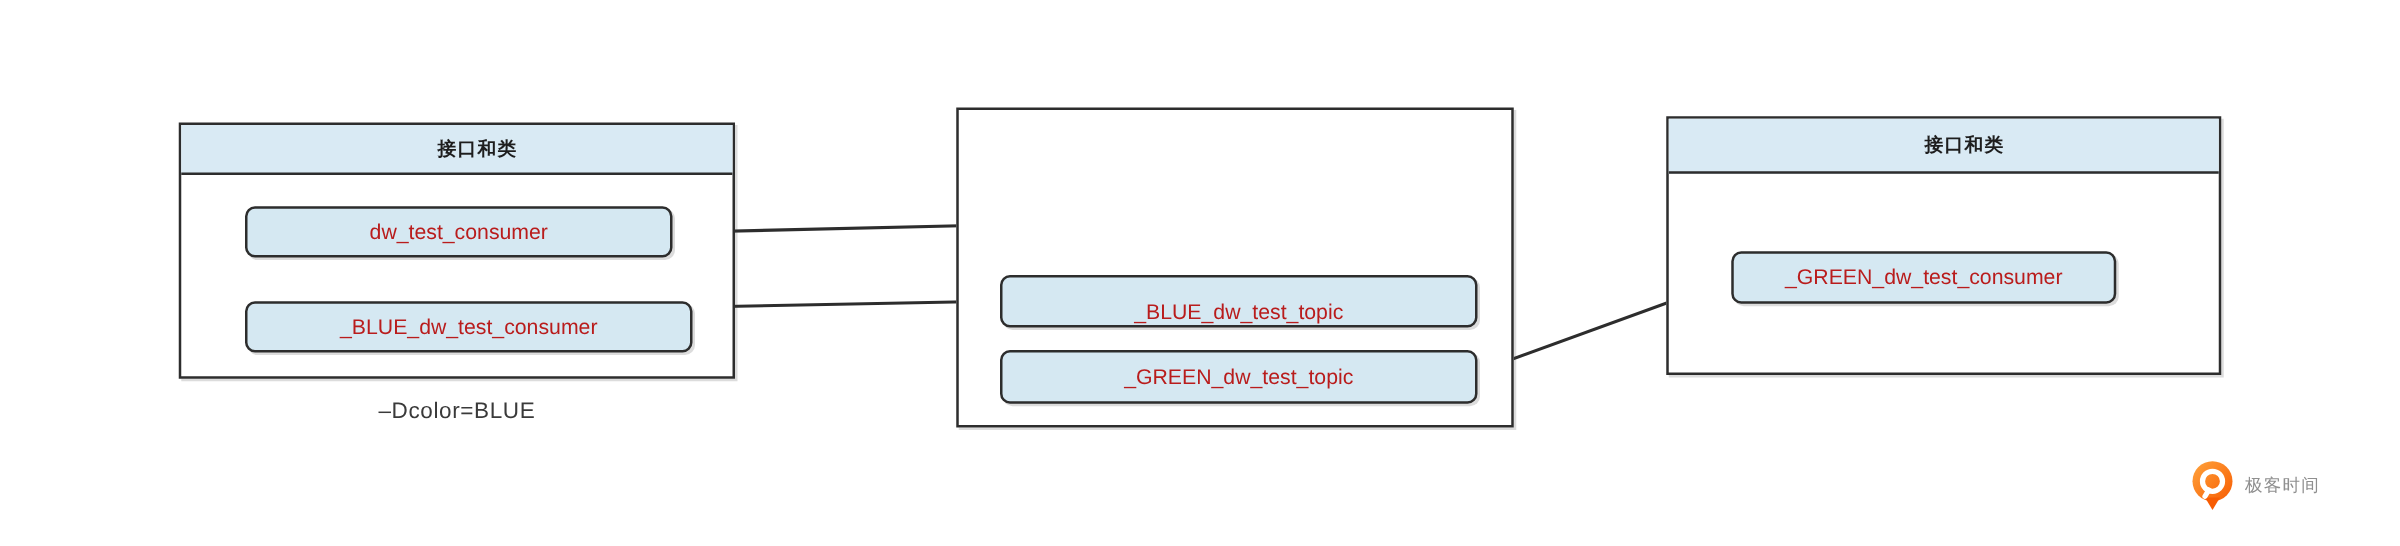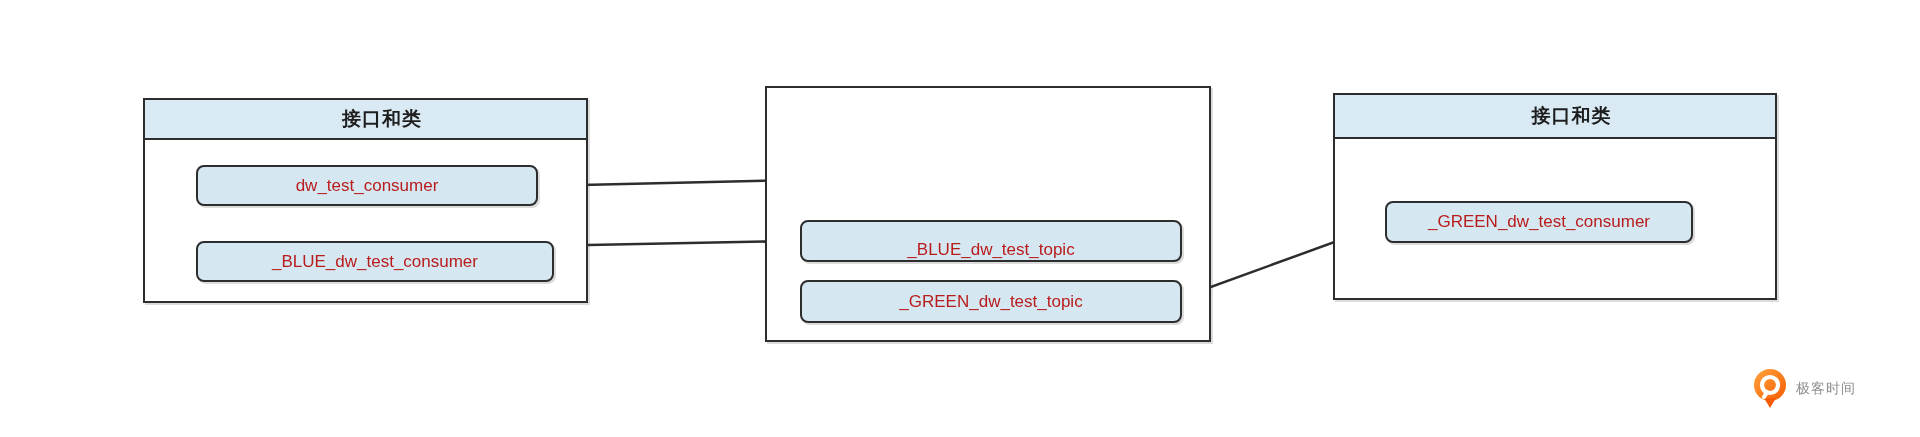--- a/index.html
+++ b/index.html
@@ -14,21 +14,21 @@
     position:absolute;
     background:#ffffff;
     border:2px solid #2d2d2d;
     box-shadow:2px 2px 0 rgba(60,60,60,0.18);
   }
   .panel-header {
     width:100%;
     background:#d9eaf4;
     border-bottom:2px solid #2d2d2d;
     display:flex; align-items:center; justify-content:center;
-    font-size:19px; font-weight:bold; color:#1e1e1e;
+    font-size:15px; font-weight:bold; color:#1e1e1e;
     letter-spacing:1px;
     padding-left:33px;
   }
   .node {
     position:absolute;
     background:#d5e8f2;
     border:2px solid #2d2d2d;
     border-radius:8px;
     box-shadow:2px 2px 0 rgba(60,60,60,0.18);
     display:flex; align-items:center; justify-content:center;
@@ -66,20 +66,21 @@
 
   <div class="panel" style="left:143px; top:98px; width:445px; height:205px;">
     <div class="panel-header" style="height:40px;">接口和类</div>
     <div class="node" style="left:51px; top:65px; width:342px; height:41px;">
       <span>dw_test_consumer</span>
     </div>
     <div class="node" style="left:51px; top:141px; width:358px; height:41px;">
       <span>_BLUE_dw_test_consumer</span>
     </div>
   </div>
+  <div class="caption" style="left:143px; top:318px; width:445px;">–Dcolor=BLUE</div>
 
   <div class="panel" style="left:765px; top:86px; width:446px; height:256px;">
     <div class="node" style="left:33px; top:132px; width:382px; height:42px;align-items:flex-end;">
       <span>_BLUE_dw_test_topic</span>
     </div>
     <div class="node" style="left:33px; top:192px; width:382px; height:43px;">
       <span>_GREEN_dw_test_topic</span>
     </div>
   </div>
 

